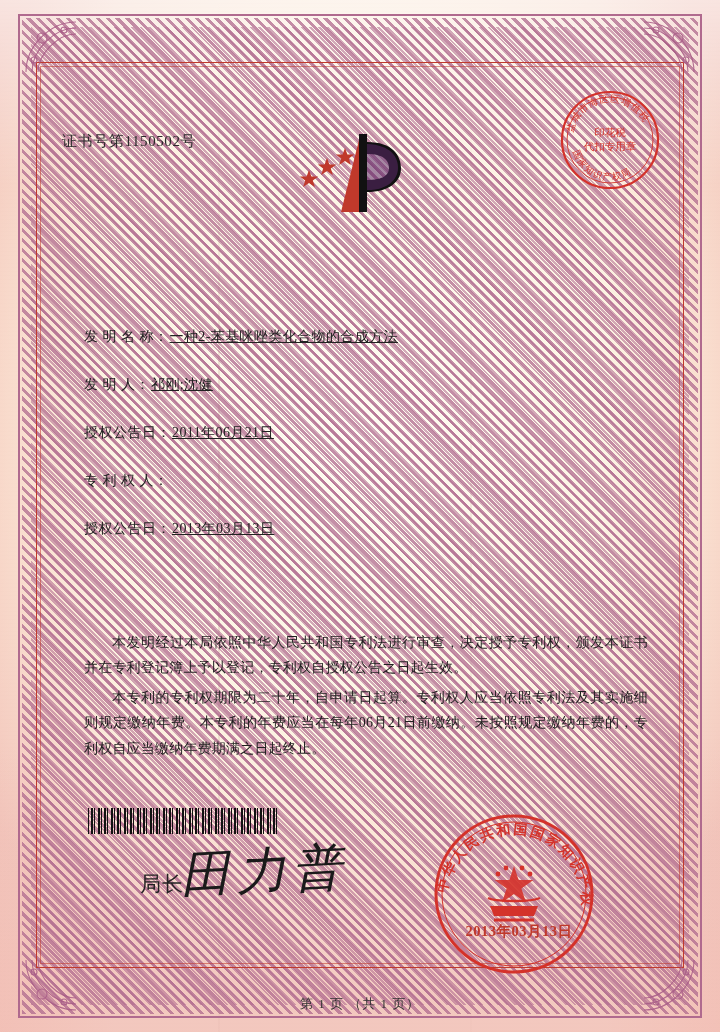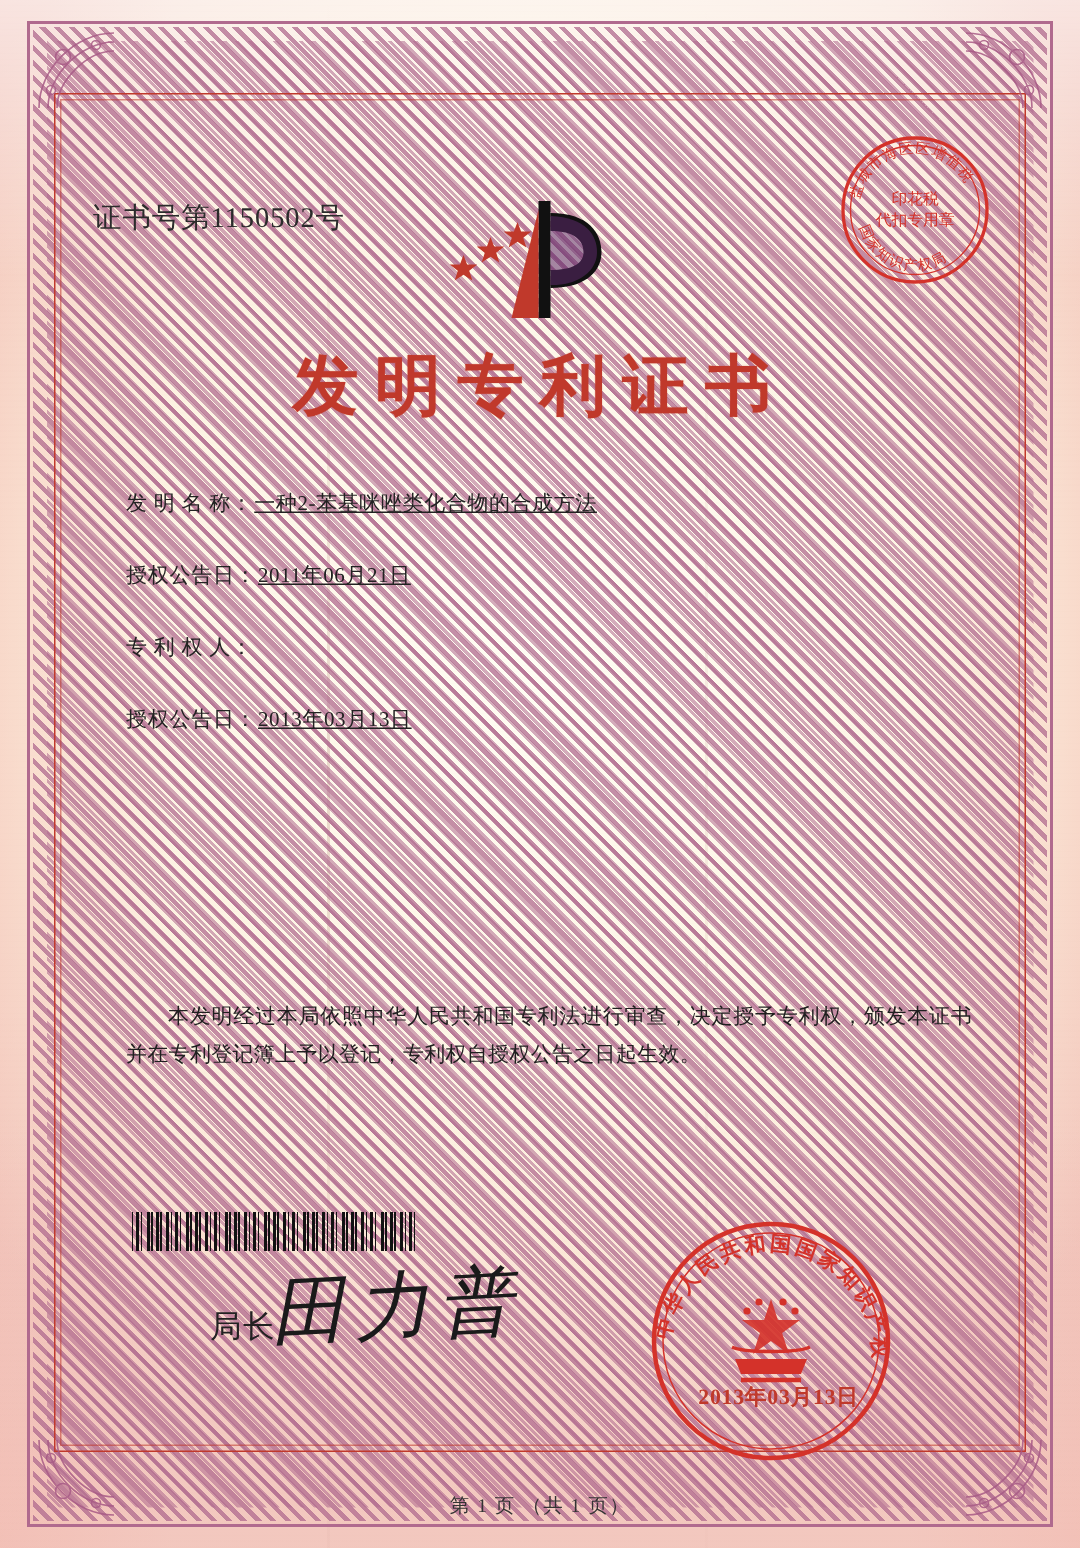--- a/index.html
+++ b/index.html
@@ -77,21 +77,21 @@
     width: 54px; height: 54px;
     pointer-events: none;
     opacity: 0.85;
   }
   .corner svg { display: block; }
 
   
   .cert-number {
     position: absolute;
     left: 62px; top: 132px;
-    font-size: 19px;
+    font-size: 15px;
     color: #2b2b2b;
     letter-spacing: 0.6px;
     white-space: nowrap;
   }
   .logo {
     position: absolute;
     left: 297px; top: 126px;
     width: 124px; height: 100px;
   }
   .logo svg { display:block; }
@@ -142,21 +142,20 @@
   .body-text {
     position: absolute;
     left: 84px;
     right: 72px;
     top: 630px;
     font-size: 14px;
     line-height: 1.82;
     color: #1f1f1f;
     letter-spacing: 0.2px;
     text-align: justify;
-    margin-top: 36px;
   }
   .body-text p {
     margin: 0 0 4px 0;
     text-indent: 2em;
   }
 
   
   .barcode {
     position: absolute;
     left: 88px; top: 808px;
@@ -313,42 +312,46 @@
       </text>
       <path id="botArc" d="M 14 54 A 38 38 0 0 0 90 54" fill="none"></path>
       <text font-size="9.5" fill="#d4322a" font-family="Liberation Serif, serif" letter-spacing="1">
         <textPath href="#botArc" startOffset="8%">国家知识产权局</textPath>
       </text>
       <text x="52" y="48" text-anchor="middle" font-size="10.5" fill="#d4322a" font-family="Liberation Serif, serif">印花税</text>
       <text x="52" y="62" text-anchor="middle" font-size="10.5" fill="#d4322a" font-family="Liberation Serif, serif">代扣专用章</text>
     </svg>
   </div>
 
-  <div class="title">发明专利证书</div>
 
   <div class="fields">
     <div class="field-row">
       <span class="field-label">发 明 名 称：</span>
       <span class="field-value">一种2-苯基咪唑类化合物的合成方法</span>
     </div>
     <div class="field-row">
+      <span class="field-label">发 明 人：</span>
+      <span class="field-value">祁刚;沈健</span>
+    </div>
+    <div class="field-row">
       <span class="field-label">授权公告日：</span>
       <span class="field-value">2011年06月21日</span>
     </div>
     <div class="field-row">
       <span class="field-label">专 利 权 人：</span>
     </div>
     <div class="field-row">
       <span class="field-label">授权公告日：</span>
       <span class="field-value">2013年03月13日</span>
     </div>
   </div>
 
   <div class="body-text">
     <p>本发明经过本局依照中华人民共和国专利法进行审查，决定授予专利权，颁发本证书并在专利登记簿上予以登记，专利权自授权公告之日起生效。</p>
+    <p>本专利的专利权期限为二十年，自申请日起算。专利权人应当依照专利法及其实施细则规定缴纳年费。本专利的年费应当在每年06月21日前缴纳。未按照规定缴纳年费的，专利权自应当缴纳年费期满之日起终止。</p>
   </div>
 
   <div class="barcode"></div>
 
   <div class="sig-label">局长</div>
   <div class="signature">田力普</div>
 
   <div class="seal-main">
     <svg width="164" height="164" viewBox="0 0 164 164">
       <g stroke="#d4322a" fill="none">

